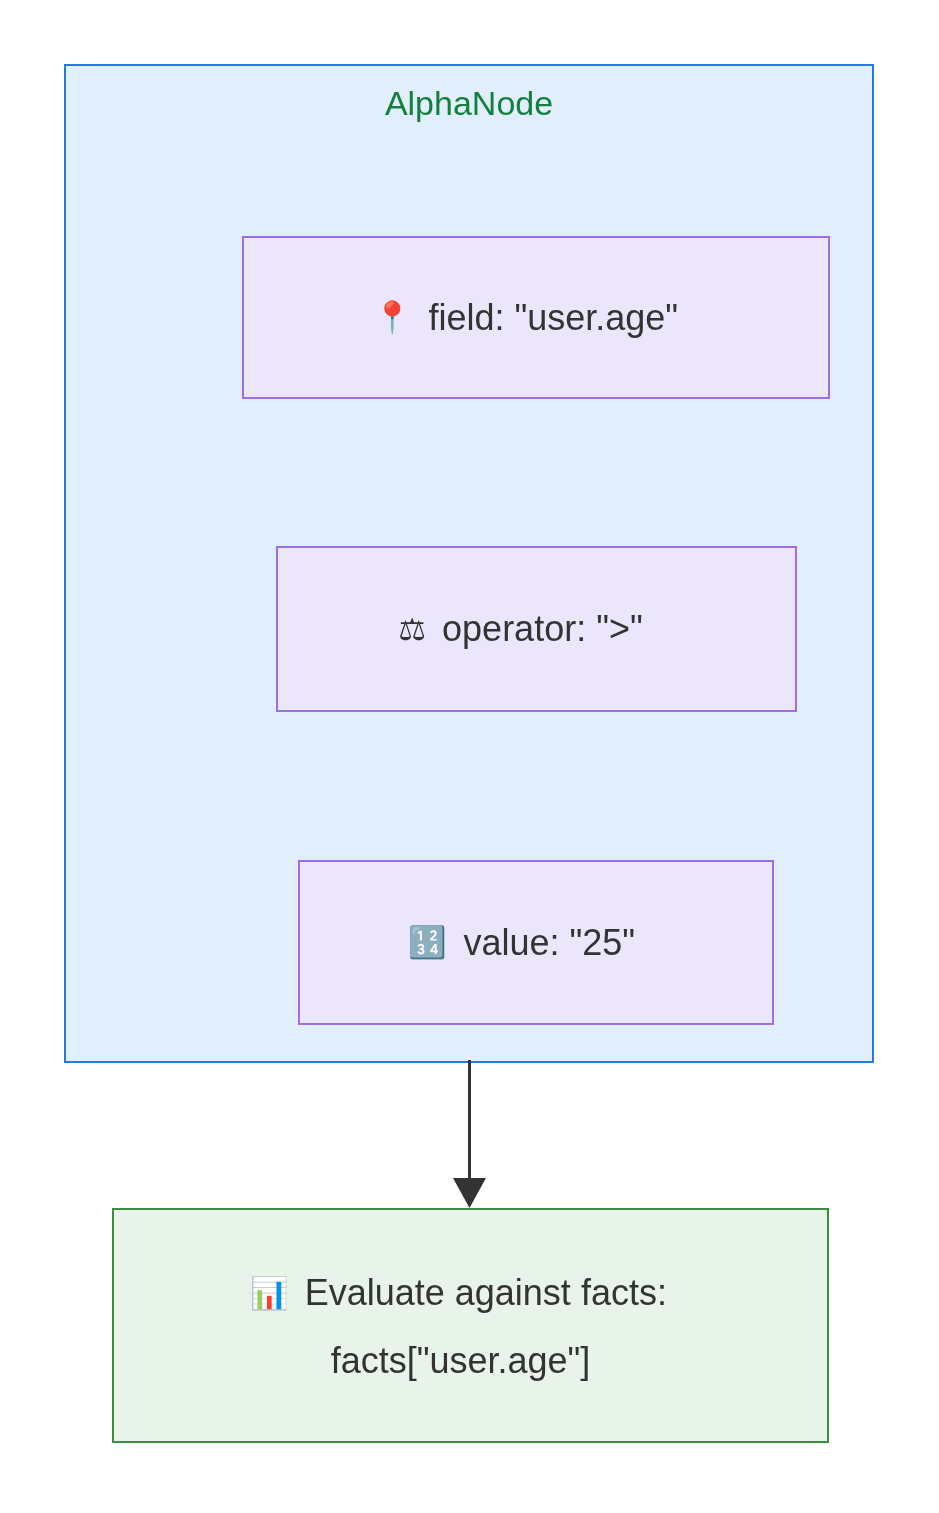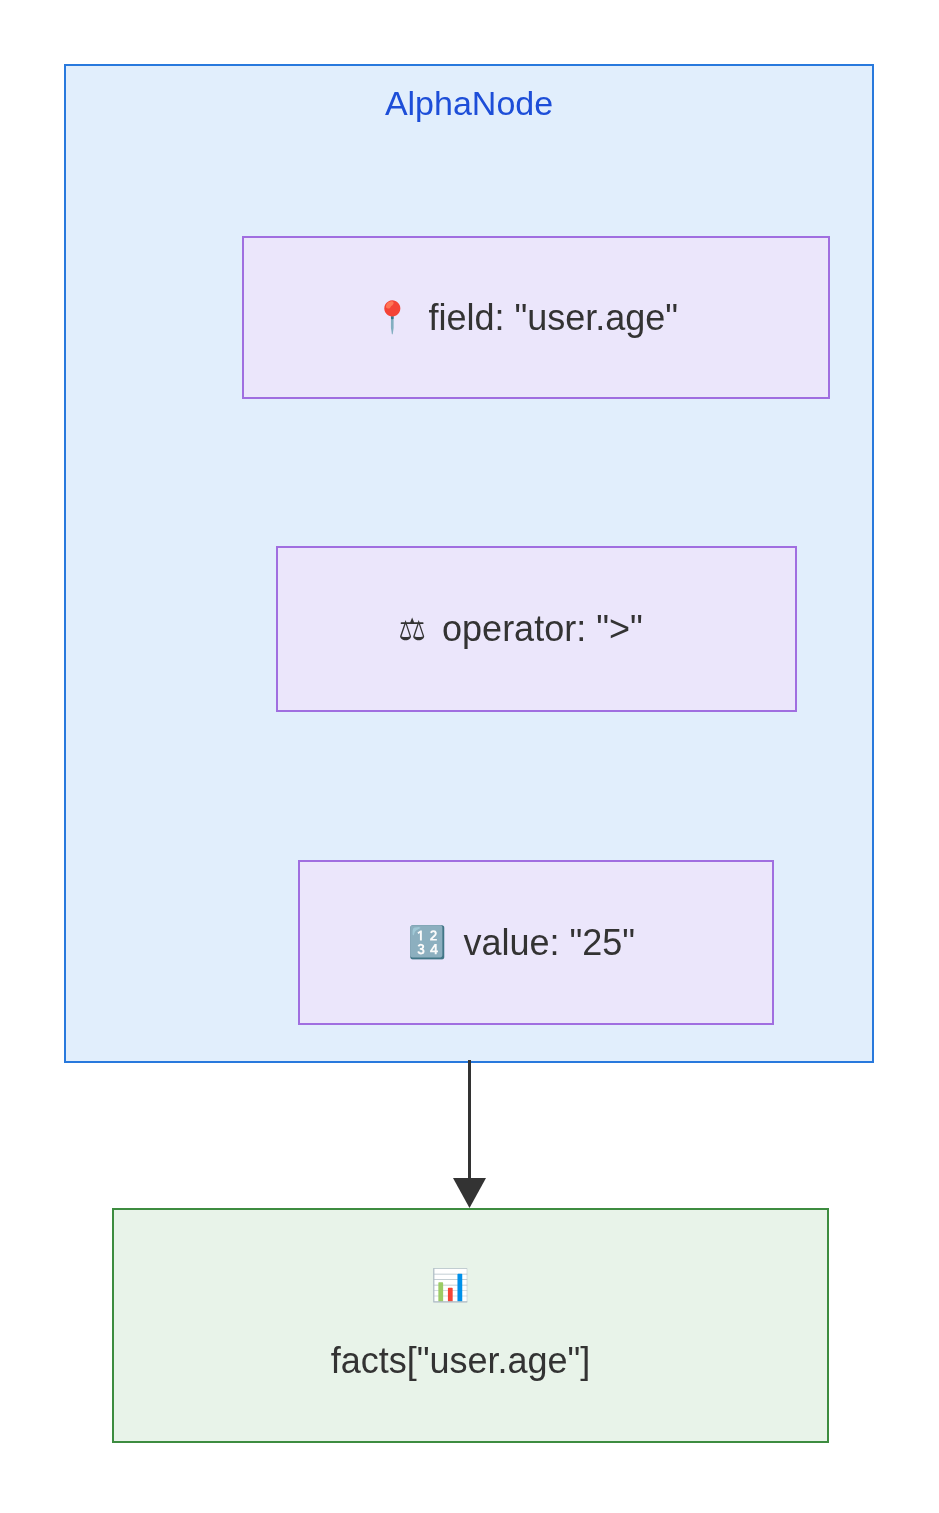--- a/index.html
+++ b/index.html
@@ -33,21 +33,21 @@
     box-sizing: content-box;
   }
   .alpha-title {
     position: absolute;
     left: 0;
     top: 15px;
     width: 806px;
     text-align: center;
     font-size: 34px;
     line-height: 44px;
-    color: #1d4ed8;
+    color: #15803d;
     font-family: "Liberation Sans", sans-serif;
     white-space: nowrap;
   }
 
   
   .attr-box {
     position: absolute;
     background: #ebe6fb;
     border: 2px solid #a06ee0;
     box-sizing: border-box;
@@ -163,17 +163,18 @@
   </div>
 
   <svg class="connector" viewBox="0 0 100 150">
     <line x1="49.5" y1="0" x2="49.5" y2="132" stroke="#333333" stroke-width="3"></line>
     <polygon points="49.5,148 33,118 66,118" fill="#333333"></polygon>
   </svg>
 
   <div class="eval-box">
     <div class="eval-line eval-line-1">
       <span class="emoji">📊</span>
+      <span>Evaluate against facts:</span>
     </div>
     <div class="eval-line eval-line-2">facts["user.age"]</div>
   </div>
 
 </div>
 
 </body></html>

